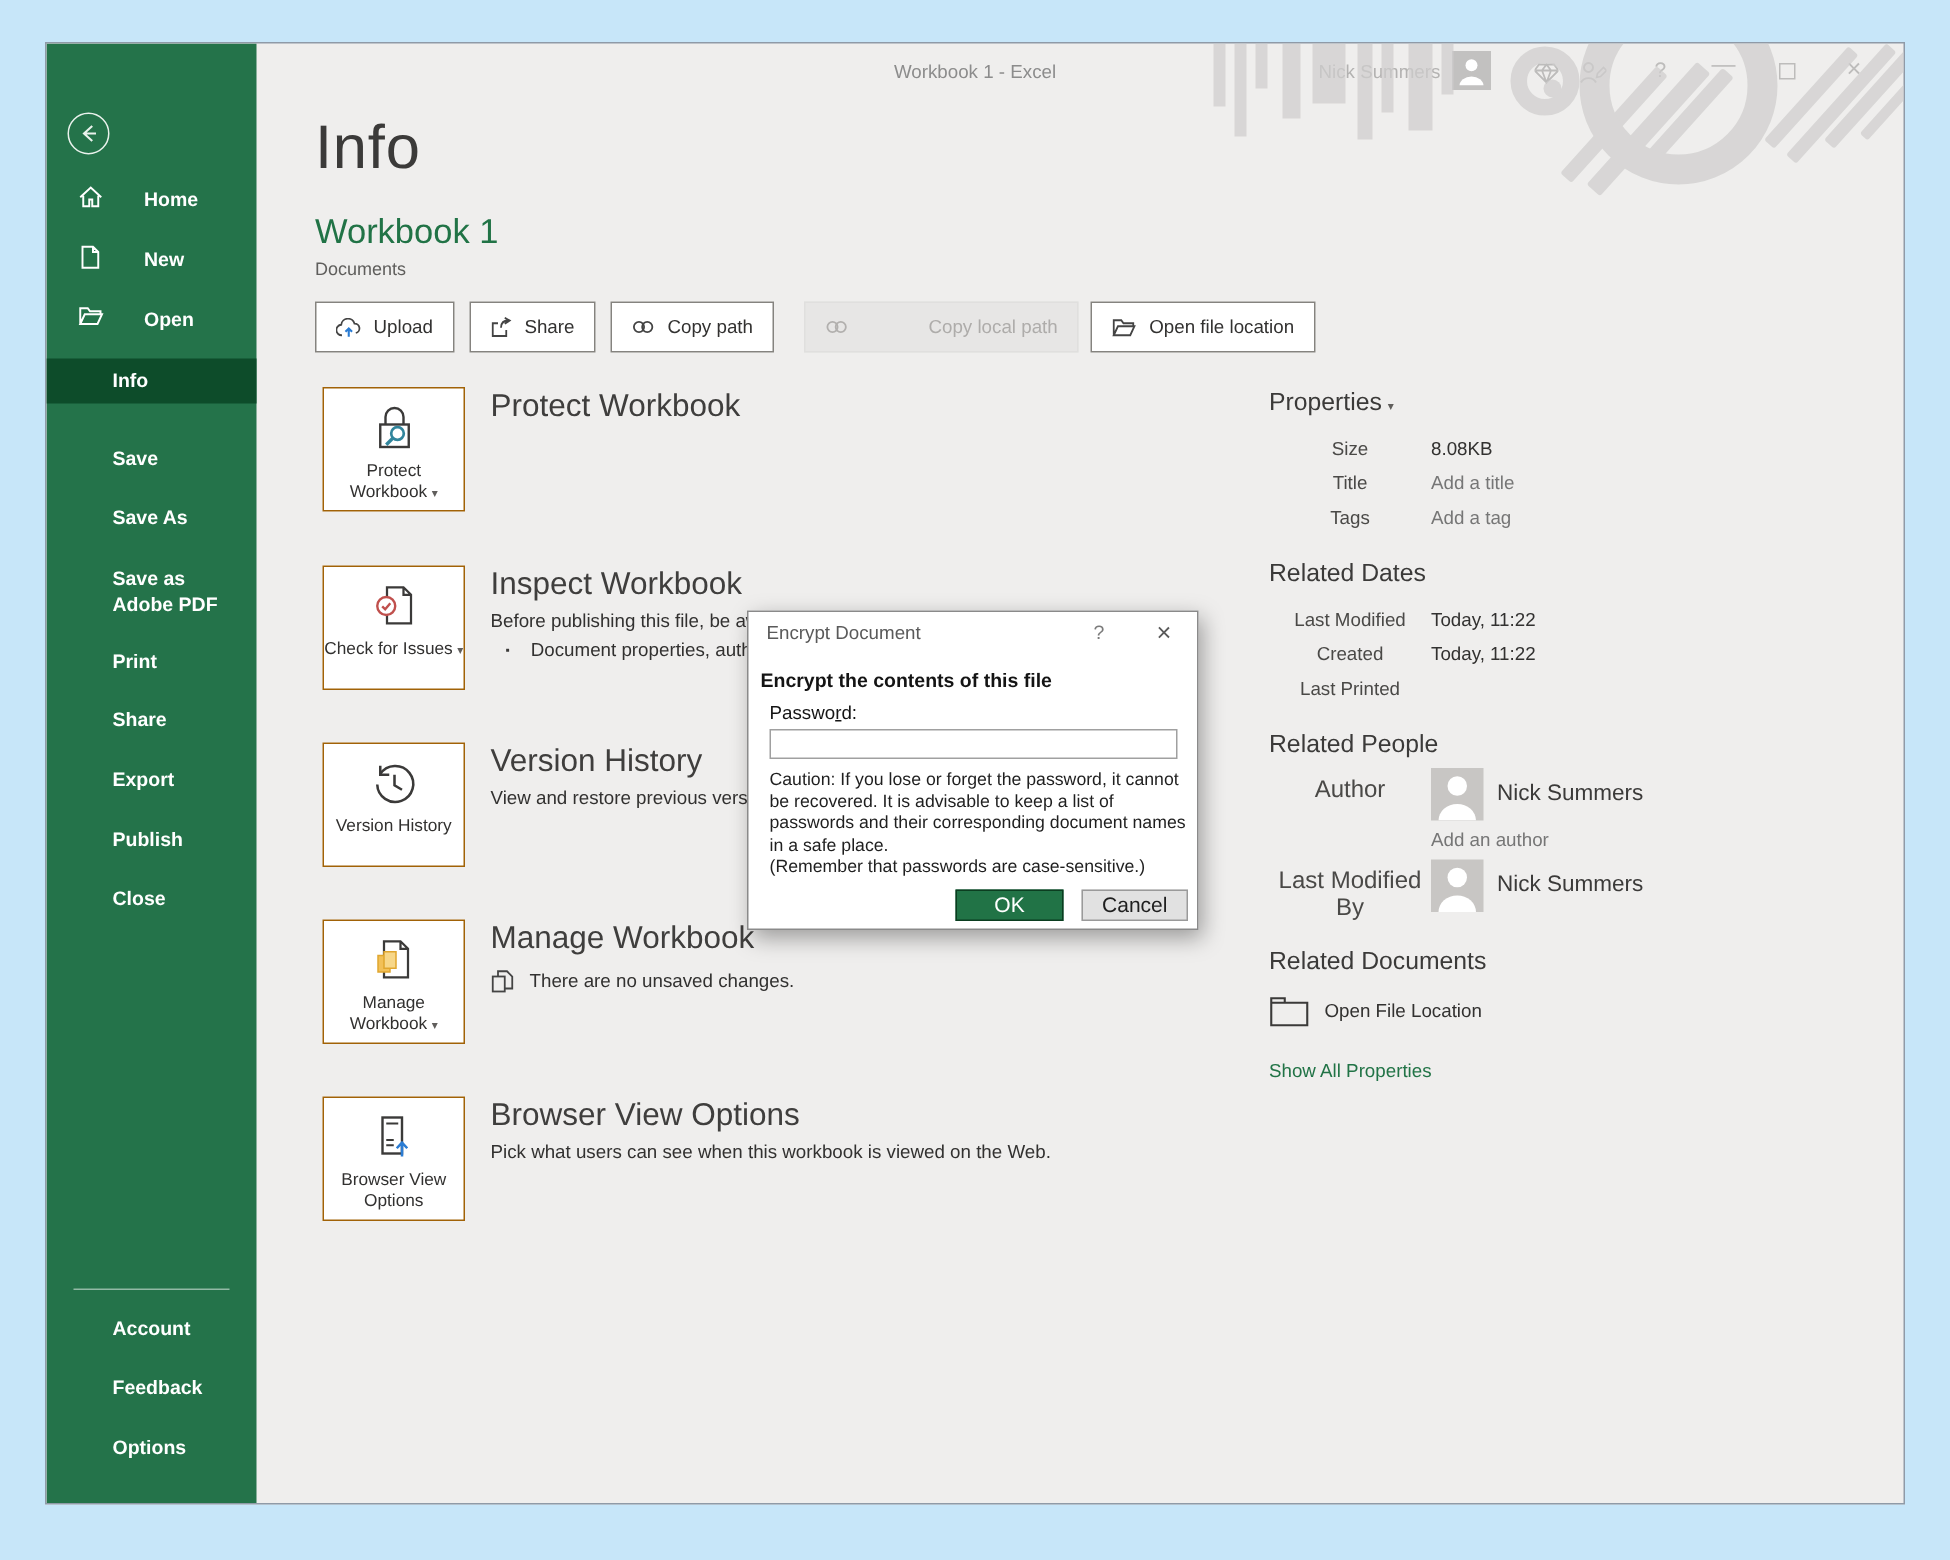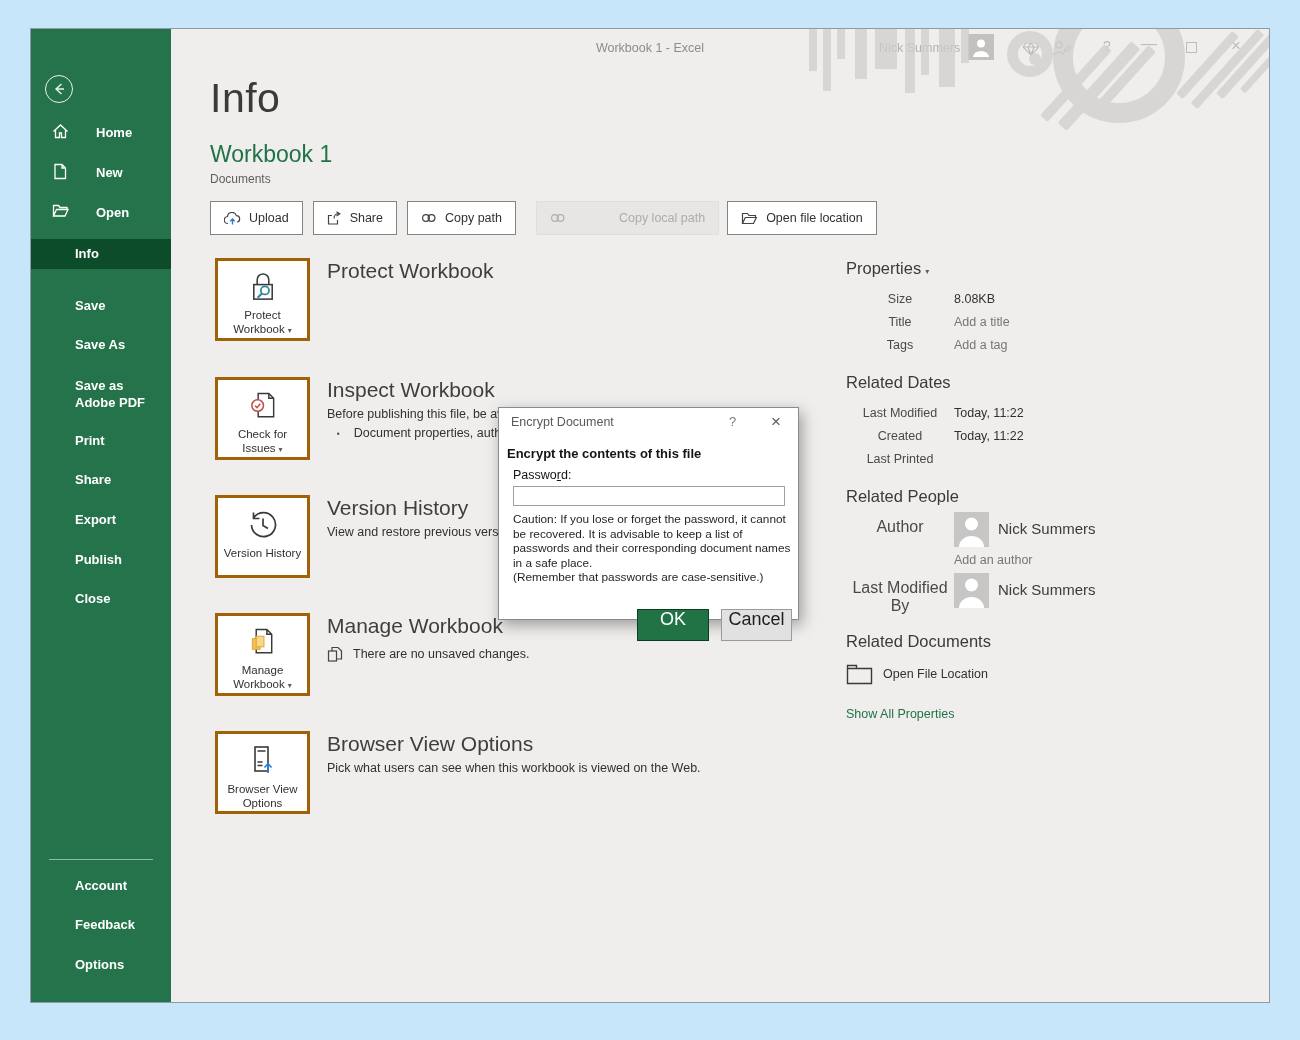--- a/index.html
+++ b/index.html
@@ -65,21 +65,21 @@
   .toolbar { position:absolute; left:179px; top:172px; display:flex; z-index:2; }
   .tbtn { height:28px; display:flex; align-items:center; padding:16px 13px; margin-right:10px;
           background:#fff; border:1px solid #85837f; font-size:12.5px; color:#323130; cursor:pointer; }
   .tbtn svg { margin-right:8px; }
   .tbtn.disabled { background:#e7e6e5; border-color:#e0dfde; color:#aeacaa; cursor:default; margin-left:10px;gap:45px; }
   .tbtn.last { margin-left:-2px; }
 
   
   .row { position:absolute; left:184px; z-index:2; }
   .r-0 { top:229px; } .r-1 { top:348px; } .r-2 { top:466px; } .r-3 { top:584px; } .r-4 { top:702px; }
-  .tile { width:95px; height:83px; background:#fff; border:3px solid #a16207; cursor:pointer;
+  .tile { width:95px; height:83px; background:#fff; border:1px solid #a16207; cursor:pointer;
           display:flex; flex-direction:column; align-items:center; padding-top:11px; }
   .tile .t-lbl { margin-top:5px; font-size:11.5px; color:#323130; text-align:center; line-height:14px; }
   .tile .chev { font-size:8px; color:#605e5c; margin-left:3px; }
   .rowtext { position:absolute; left:112px; top:0; width:560px; }
   .rowtext h2 { font-size:21px; font-weight:300; color:#3f3e3d; line-height:25px; }
   .rowtext .desc { margin-top:5px; font-size:12.5px; color:#323130; white-space:nowrap; }
   .rowtext .bullet { margin-top:5px; padding-left:10px; font-size:12.5px; color:#323130;
                      white-space:nowrap; display:flex; align-items:center; }
   .rowtext .bullet .bq { font-size:8px; margin-right:14px; color:#3b3a39; }
   .rowtext .mitem { margin-top:8px; font-size:12.5px; color:#323130; display:flex; align-items:center; }
@@ -109,21 +109,21 @@
   .dlg-title { position:absolute; left:12px; top:7px; font-size:12.5px; color:#5a5a5a; }
   .dlg-help  { position:absolute; left:230px; top:6px; font-size:13px; color:#7a7a7a; cursor:pointer; }
   .dlg-close { position:absolute; left:272px; top:4px; font-size:17px; color:#5a5a5a; cursor:pointer; }
   .dlg-head { position:absolute; left:8px; top:38px; font-size:13px; font-weight:700; color:#141414; }
   .dlg-plabel { position:absolute; left:14px; top:60px; font-size:12.5px; color:#141414; }
   .dlg-plabel .mn { text-decoration:underline; }
   .dlg-input { position:absolute; left:14px; top:78px; width:272px; height:20px;
                border:1px solid #a0a0a0; font-size:12.5px; padding:0 4px; background:#fff; }
   .dlg-caution { position:absolute; left:14px; top:104px; width:278px; font-size:11.8px;
                  line-height:14.5px; color:#1f1f1f; }
-  .dlg-btn { position:absolute; top:201px; height:32px; font-size:18px; text-align:center;
+  .dlg-btn { position:absolute; top:185px; height:21px; font-size:14px; text-align:center;
              line-height:19px; cursor:pointer; }
   .btn-ok { left:138px; width:72px; background:#217346; border:1px solid #0b3d20; color:#fff; }
   .btn-cancel { left:222px; width:71px; background:#e1e1e1; border:1px solid #9a9a9a; color:#1f1f1f; }
 </style>
 </head>
 <body>
 
 <div class="window">
 
   <div class="watermark">

